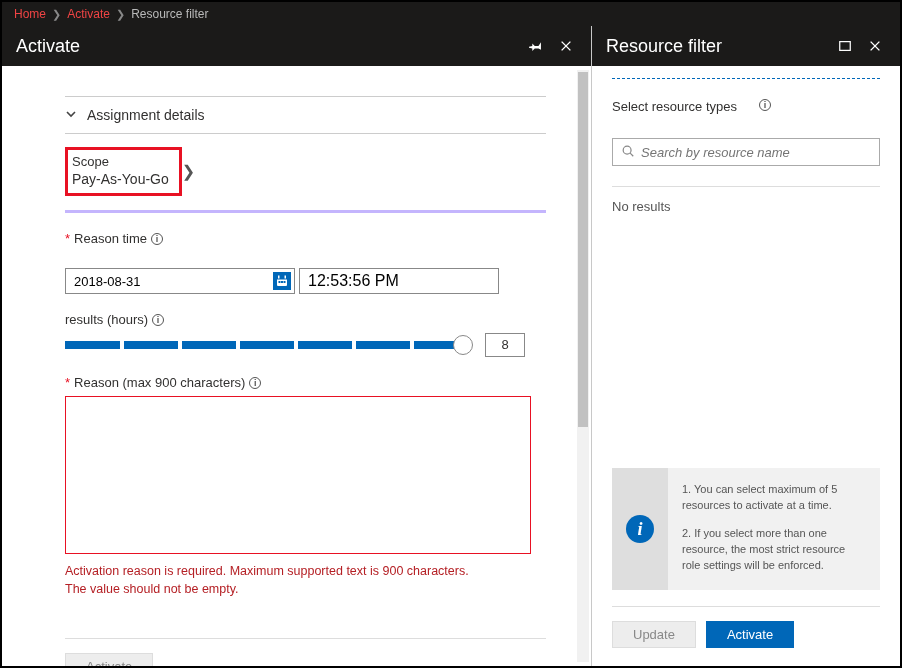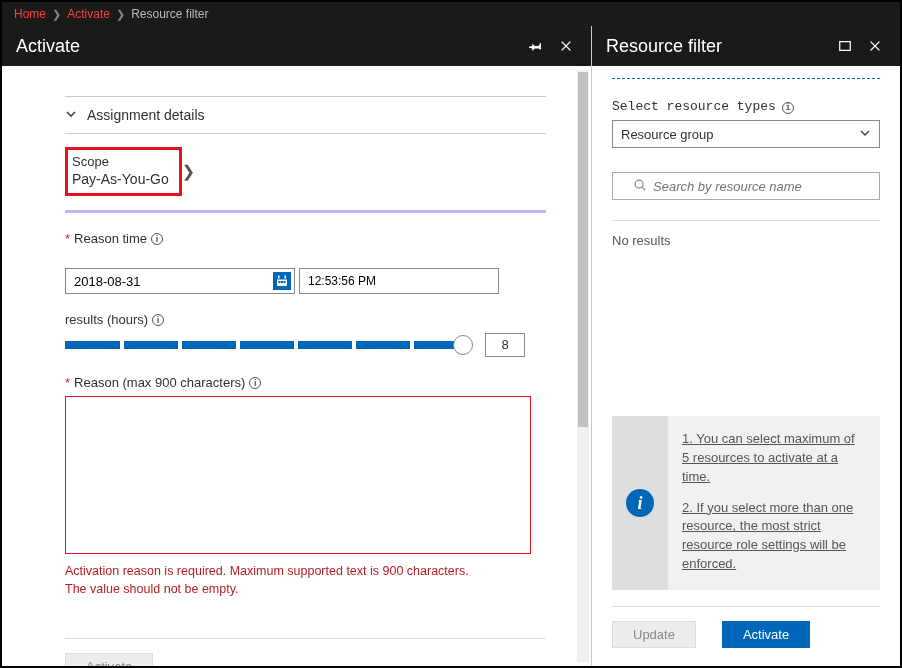--- a/index.html
+++ b/index.html
@@ -42,53 +42,53 @@
   .field-label { font-size: 13px; margin-top: 18px; display: flex; align-items: center; gap: 4px; }
   .required::before { content: "* "; color: #e81123; }
   .info-icon { display: inline-flex; width: 12px; height: 12px; border: 1px solid #555; border-radius: 50%; align-items: center; justify-content: center; font-size: 9px; font-weight: bold; color: #555; cursor: pointer; }
 
   .dt-row { display: flex; gap: 4px; margin-top: 22px; align-items: flex-end; }
   .date-input { position: relative; flex: 0 0 230px; }
   .date-input input { width: 100%; height: 26px; border: 1px solid #888; padding: 0 30px 0 8px; font-size: 13px; }
   .cal-icon { position: absolute; right: 4px; top: 4px; width: 18px; height: 18px; background: #0067b8; display: flex; align-items: center; justify-content: center; }
   .cal-icon svg { width: 12px; height: 12px; }
   .time-input { flex: 0 0 200px; }
-  .time-input input { width: 100%; height: 26px; border: 1px solid #888; padding: 0 8px; font-size: 12px; }
+  .time-input input { width: 100%; height: 26px; border: 1px solid #888; padding: 0 8px; font-size: 16px; }
 
   .slider-row { display: flex; align-items: center; gap: 12px; margin-top: 6px; }
   .slider { position: relative; height: 14px; flex: 0 0 400px; }
   .slider .seg { position: absolute; top: 3px; height: 8px; background: #0067b8; }
   .slider .gap { position: absolute; top: 3px; height: 8px; background: #fff; }
   .slider .thumb { position: absolute; top: -3px; width: 20px; height: 20px; background: #fff; border: 1px solid #888; border-radius: 50%; }
   .dur-val { width: 40px; height: 24px; border: 1px solid #888; text-align: center; line-height: 22px; font-size: 13px; margin-left: 8px; }
 
   .reason-area { width: 466px; height: 158px; border: 1px solid #e81123; margin-top: 6px; resize: none; font-family: inherit; font-size: 13px; padding: 4px; }
   .error-text { color: #b52025; font-size: 12.5px; margin-top: 6px; line-height: 1.4; }
 
   .left-footer { border-top: 1px solid #ddd; margin-top: 40px; padding: 14px 0 18px 0; }
   .btn-disabled { display: inline-block; background: #ededed; color: #888; border: 1px solid #ddd; padding: 5px 20px; font-size: 13px; cursor: default; }
 
   
   .blade-right { flex: 1; display: flex; flex-direction: column; min-height: 0; }
   .right-body { flex: 1; padding: 18px 20px 0 20px; display: flex; flex-direction: column; position: relative; }
   .right-body .top-dash { height: 0; border-top: 1px dashed #0067b8; margin: -6px 0 20px 0; }
-  .sel-label { font-size: 13px; display: flex; align-items: flex-end; gap: 6px; font-family: Liberation Mono, monospace; }
+  .sel-label { font-size: 13px; display: flex; align-items: flex-start; gap: 22px; }
   .dropdown { margin-top: 6px; height: 28px; border: 1px solid #888; display: flex; align-items: center; justify-content: space-between; padding: 0 8px; cursor: pointer; font-size: 13px; }
-  .search-row { margin-top: 24px; height: 28px; border: 1px solid #aaa; display: flex; align-items: center; padding: 0 20px; gap: 6px; color: #888; }
+  .search-row { margin-top: 24px; height: 28px; border: 1px solid #aaa; display: flex; align-items: center; padding: 0 8px; gap: 6px; color: #888; }
   .search-row input { border: none; outline: none; flex: 1; font-size: 13px; font-style: italic; color: #666; }
   .divider-thin { border-top: 1px solid #ddd; margin: 20px 0 12px 0; }
   .noresults { font-size: 13px; color: #555; }
 
   .tip-box { margin-top: auto; display: flex; background: #f1f1f1; }
   .tip-left { flex: 0 0 56px; background: #dedede; display: flex; align-items: center; justify-content: center; }
   .tip-left .ic { width: 28px; height: 28px; border-radius: 50%; background: #0067b8; display: flex; align-items: center; justify-content: center; color: #fff; font-family: Georgia, serif; font-style: italic; font-weight: bold; font-size: 18px; }
-  .tip-right { padding: 14px 16px 16px 14px; font-size: 13px; color: #555; line-height: 1.45; text-decoration: underline; }
+  .tip-right { padding: 14px 16px 16px 14px; font-size: 11px; color: #555; line-height: 1.45; }
   .tip-right p + p { margin-top: 12px; }
 
-  .right-footer { border-top: 1px solid #ddd; margin-top: 16px; padding: 14px 0 18px 0; display: flex; gap: 26px; }
+  .right-footer { border-top: 1px solid #ddd; margin-top: 16px; padding: 14px 0 18px 0; display: flex; gap: 10px; }
   .btn-primary { background: #0067b8; color: #fff; border: 1px solid #0067b8; padding: 5px 20px; font-size: 13px; cursor: pointer; }
 </style>
 </head>
 <body>
 
 <div class="whole">
 
   <div class="breadcrumb">
     <a>Home</a>
     <span class="sep">❯</span>
@@ -217,28 +217,20 @@
         </span>
       </div>
 
       <div class="right-body">
         <div class="top-dash"></div>
 
         <div class="sel-label">
           <span>Select resource types</span>
           <span class="info-icon">i</span>
         </div>
-        <div class="dropdown">
-          <span>Resource group</span>
-          <span>
-            <svg viewBox="0 0 12 12" width="12" height="12" fill="none" stroke="#444" stroke-width="1.5">
-                <polyline points="2,4 6,8 10,4"></polyline>
-              </svg>
-          </span>
-        </div>
 
         <div class="search-row">
           <span>
             <svg viewBox="0 0 16 16" width="14" height="14" fill="none" stroke="#888" stroke-width="1.4">
                 <circle cx="7" cy="7" r="4.5"></circle>
                 <line x1="10.5" y1="10.5" x2="14" y2="14"></line>
               </svg>
           </span>
           <input type="text" placeholder="Search by resource name" style="">
         </div>

